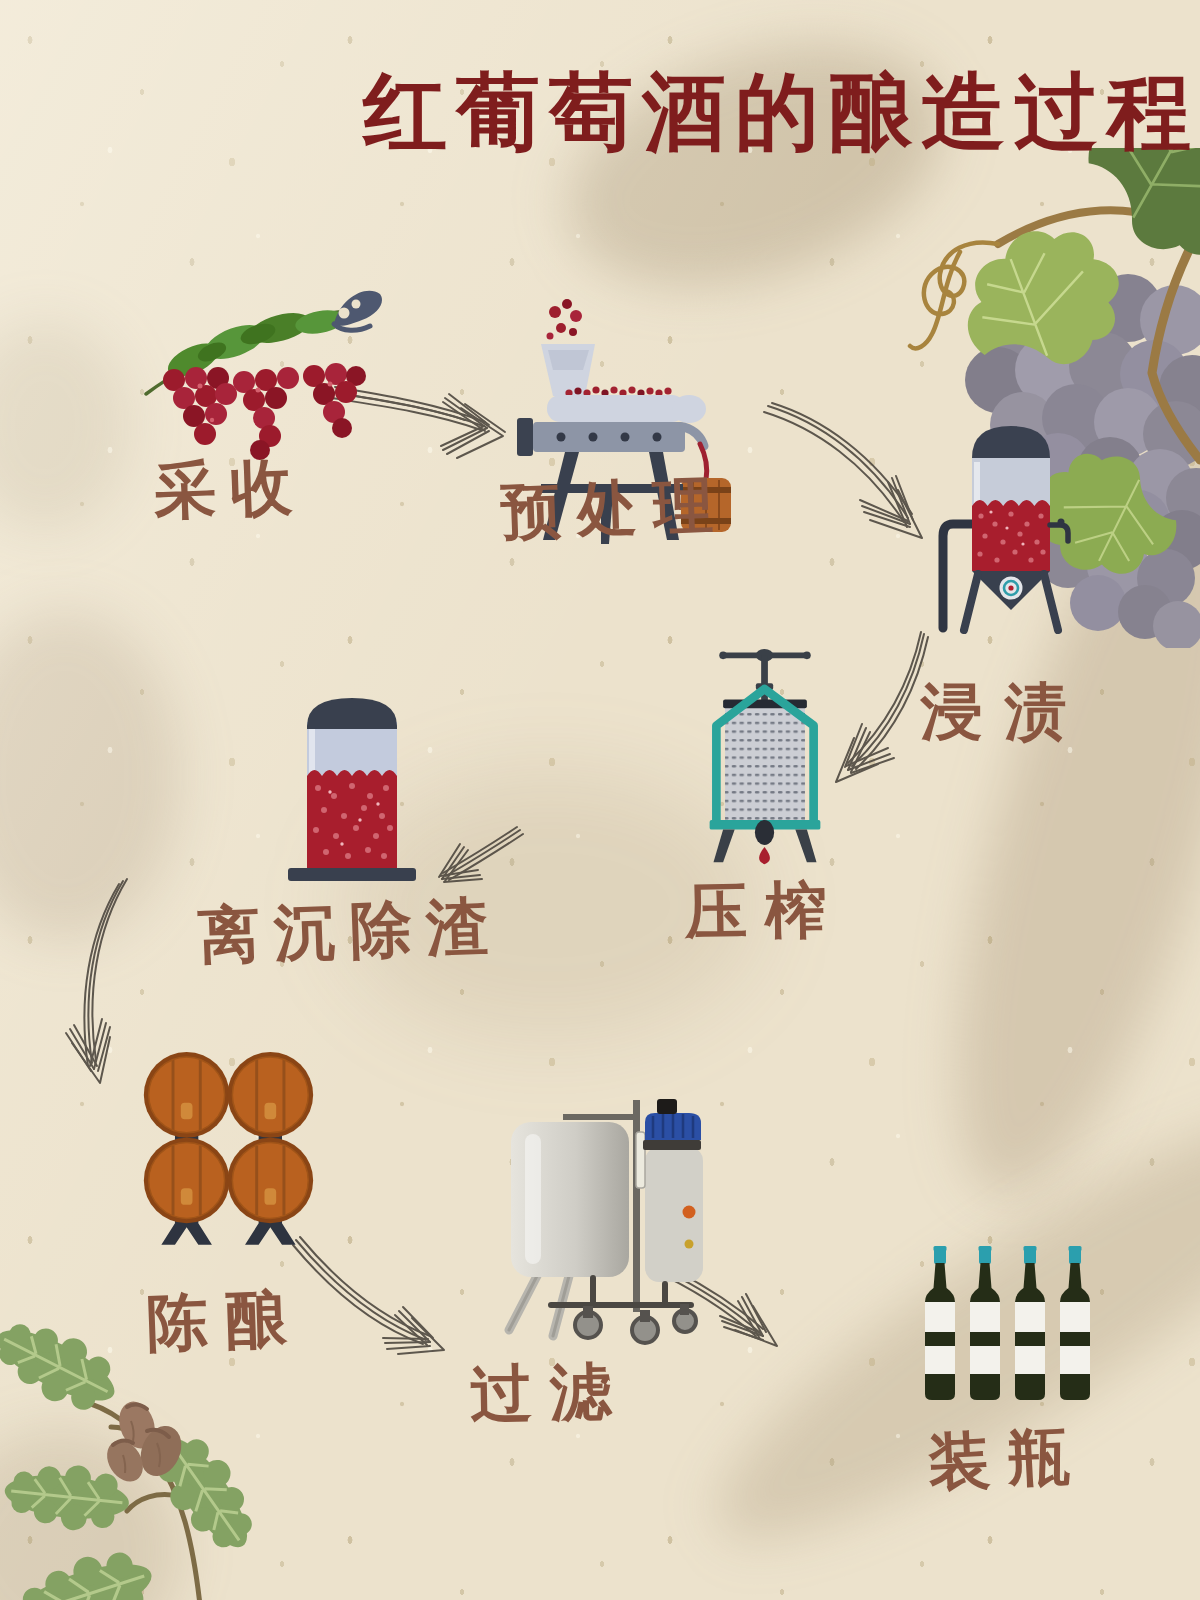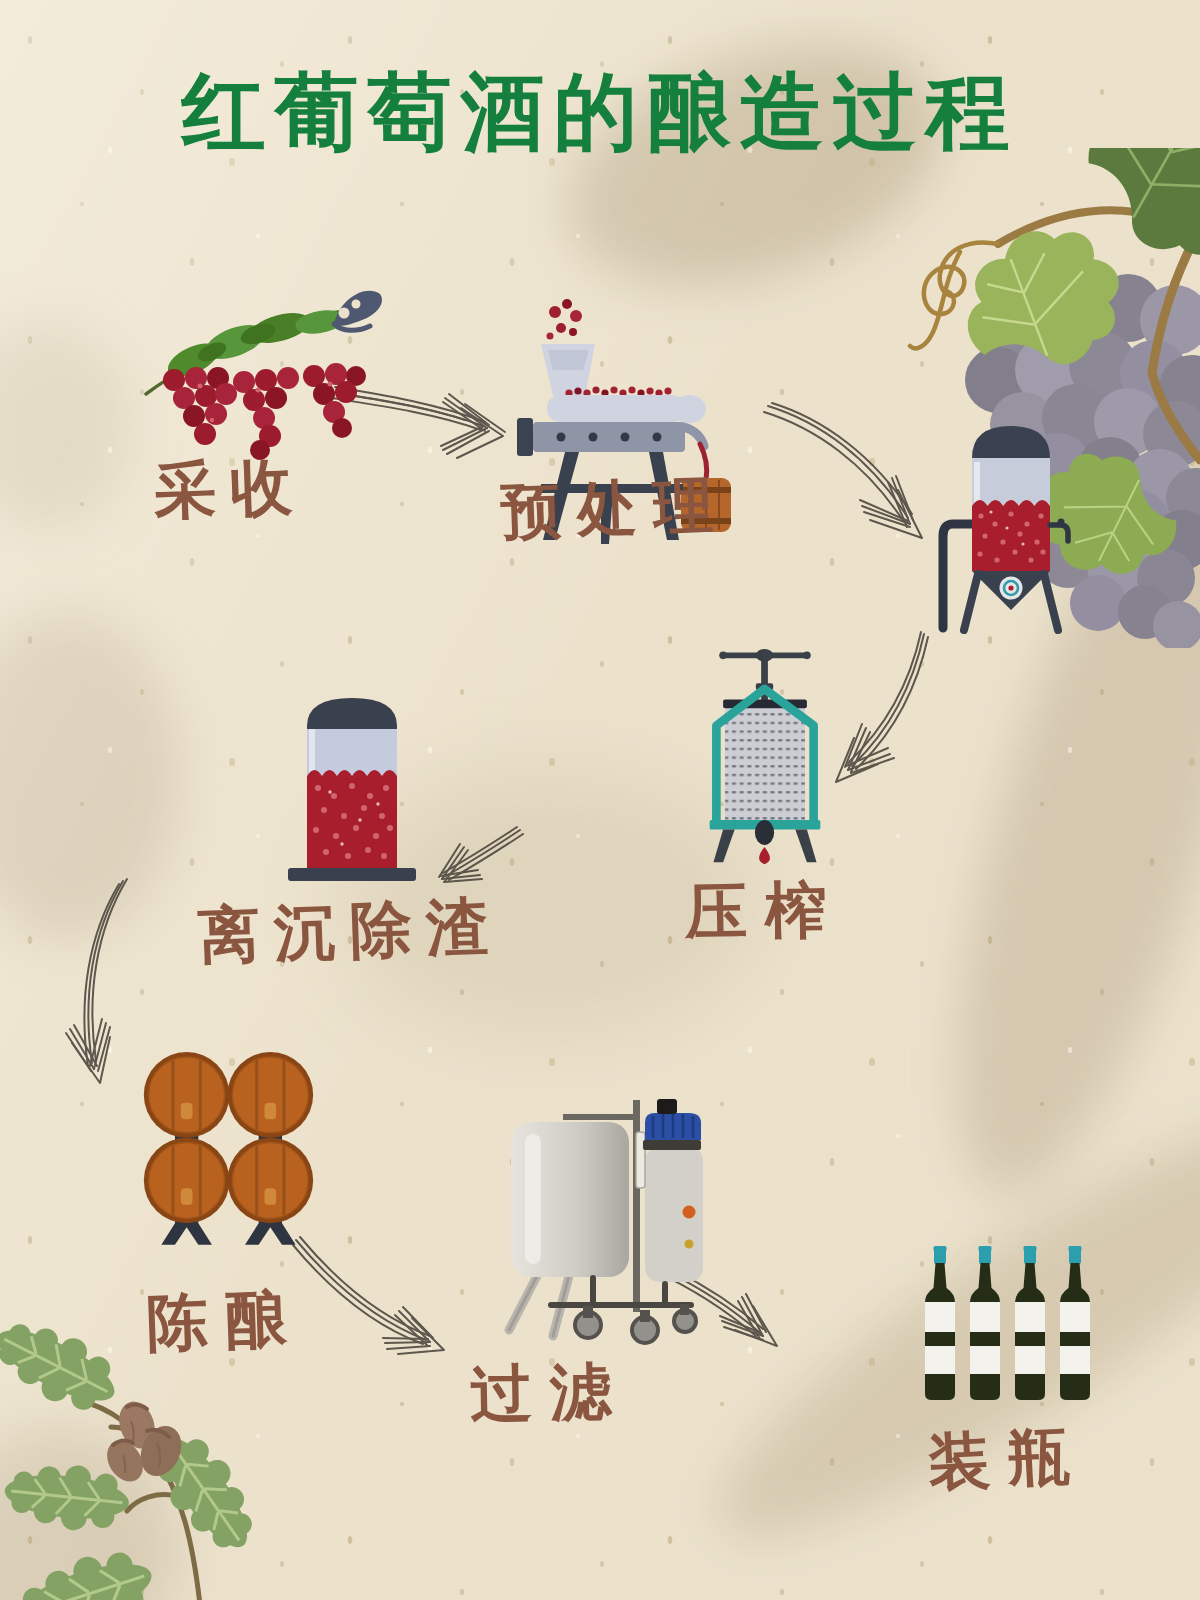--- a/index.html
+++ b/index.html
@@ -22,22 +22,22 @@
       radial-gradient(3px 4px at 258px 236px, rgba(255,253,240,.45) 60%, transparent 65%);
     background-size:320px 300px;
   }
   
   .poster::after{
     content:"";position:absolute;inset:0;z-index:2;pointer-events:none;
     background:linear-gradient(118deg, rgba(255,252,242,.38) 0%, rgba(255,252,242,.12) 28%, rgba(255,252,242,0) 46%);
   }
   .shadow{position:absolute;z-index:0;border-radius:50%;filter:blur(26px);background:rgba(146,125,94,.30);}
   .title{
-    position:absolute;top:70px;left:0;width:100%;text-align:center;z-index:6;
-    font-size:84px;font-weight:900;color:#15803d;letter-spacing:9px;line-height:1;margin:0;
+    position:absolute;top:70px;left:0;width:100%;text-align:right;z-index:6;
+    font-size:84px;font-weight:900;color:#7f1d1d;letter-spacing:9px;line-height:1;margin:0;
   }
   .step-label{
     position:absolute;z-index:6;color:#8a5640;text-align:center;
     font-family:"DejaVu Serif","Liberation Serif",serif;font-weight:600;line-height:1;
   }
   .icon,.arrow,.deco{position:absolute;}
   .icon{z-index:5;}
   .arrow{z-index:4;}
   .deco{z-index:3;}
   .ink{stroke:#4a443c;fill:none;stroke-width:2;stroke-linecap:round;opacity:.88;}
@@ -281,21 +281,21 @@
     </g>
     <path d="M125,101 h10 q8,0 8,8 v8" stroke="#2f3542" stroke-width="5.5" fill="none" stroke-linecap="round"></path>
     <circle cx="136" cy="98" r="3.5" fill="#2f3542"></circle>
     <polygon points="47,147 125,147 86,186" fill="#39404e"></polygon>
     <path d="M53,150 L39,206 M119,150 L133,206" stroke="#39404e" stroke-width="8" stroke-linecap="round"></path>
     <circle cx="86" cy="164" r="11.5" fill="#e4e6ea"></circle>
     <circle cx="86" cy="164" r="7" fill="none" stroke="#2f9daa" stroke-width="2.6"></circle>
     <circle cx="86" cy="164" r="2.6" fill="#b01f2e"></circle>
   </svg>
   <div class="step-label" style="left:912px;top:652px;width:185px;font-size:62px;letter-spacing:22px;line-height:120px;">
-    <br>
+    <span>浸渍</span><br>
   </div>
 
   <svg class="arrow" style="left:826px;top:628px;" width="120" height="170" viewBox="0 0 120 170">
     <g class="ink">
       <path d="M98,6 C88,52 66,100 26,138"></path>
         <path d="M102,9 C92,55 70,103 30,141"></path>
         <path d="M95,4 C85,50 62,97 22,135"></path>
       <path d="M22,142 L64,126 M20,138 L62,120 M25,145 L68,130"></path>
       <path d="M22,142 L40,100 M19,139 L36,96 M25,144 L44,104"></path>
       <path d="M10,154 L52,136 M10,154 L28,110"></path>

